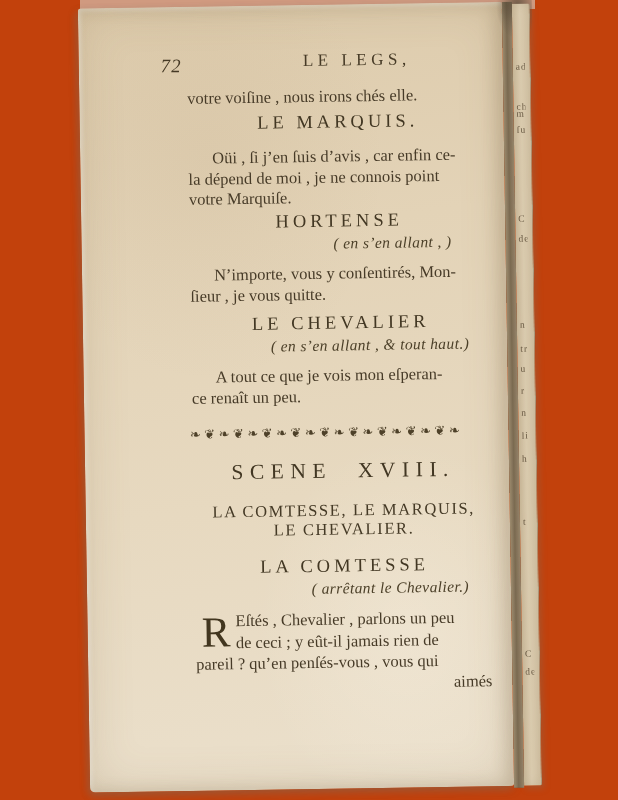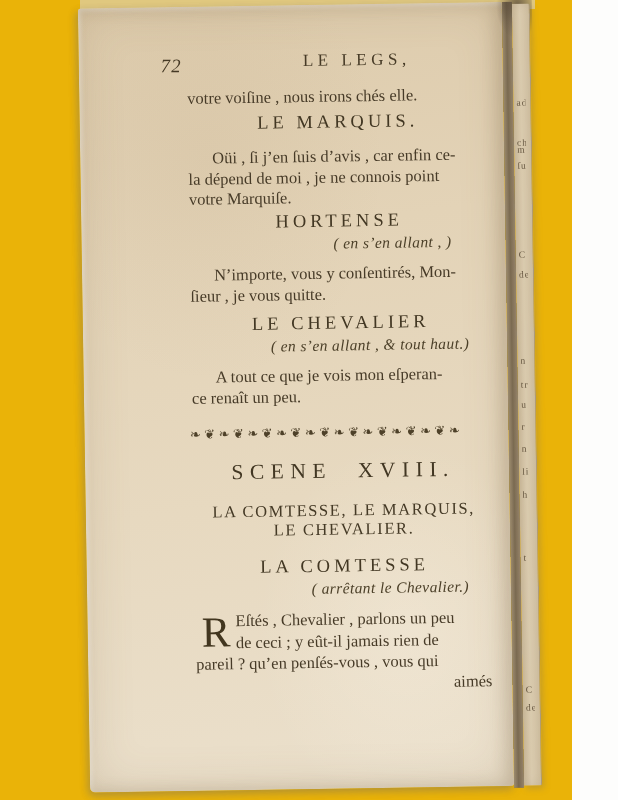--- a/index.html
+++ b/index.html
@@ -1,20 +1,20 @@
 <!DOCTYPE html>
 <html><head>
 <meta charset="utf-8">
 <style>
   html,body{margin:0;padding:0;}
   body{
     width:618px;height:800px;overflow:hidden;background:#fdfdfc;
     font-family:"Liberation Serif", serif;
   }
-  .photo-stage{position:relative;width:572px;height:800px;background:#eab308;}
+  .photo-stage{position:relative;width:618px;height:800px;background:#c2410c;}
   
   .top-band{position:absolute;left:80px;top:0;width:455px;height:9px;background:#d8d5cf;opacity:.6;}
   
   .book{
     position:absolute;left:84px;top:5px;width:452px;height:788px;
     transform:rotate(-0.9deg);transform-origin:50% 50%;
   }
   .page{
     position:absolute;left:0;top:0;width:424px;height:784px;
     background:
@@ -40,21 +40,21 @@
   }
   .facing-sliver{
     position:absolute;left:434px;top:2px;width:17px;height:782px;
     background:linear-gradient(90deg,#cdbc9d 0%,#dccdb1 45%,#d3c3a5 100%);
     border-right:1px solid #ab9a7e;
     box-shadow:2px 3px 6px rgba(125,115,100,.35), inset 0 0 12px rgba(130,105,70,.18);
     border-radius:0 2px 2px 0;
   }
   .edge-frag{
     position:absolute;left:3px;width:9px;height:12px;overflow:hidden;
-    font-size:9.5px;color:rgba(72,57,38,.8);letter-spacing:1px;white-space:nowrap;margin-top:36px;
+    font-size:9.5px;color:rgba(72,57,38,.8);letter-spacing:1px;white-space:nowrap;
   }
   
   .col{position:absolute;left:108px;top:0;width:300px;color:#473b27;}
   .abs{position:absolute;left:0;width:100%;}
   .header-row{display:block;height:22px;}
   .pagenum{
     position:absolute;left:-26px;top:2px;font-size:19px;font-style:italic;
     letter-spacing:1px;color:#453925;
   }
   .running-title{

